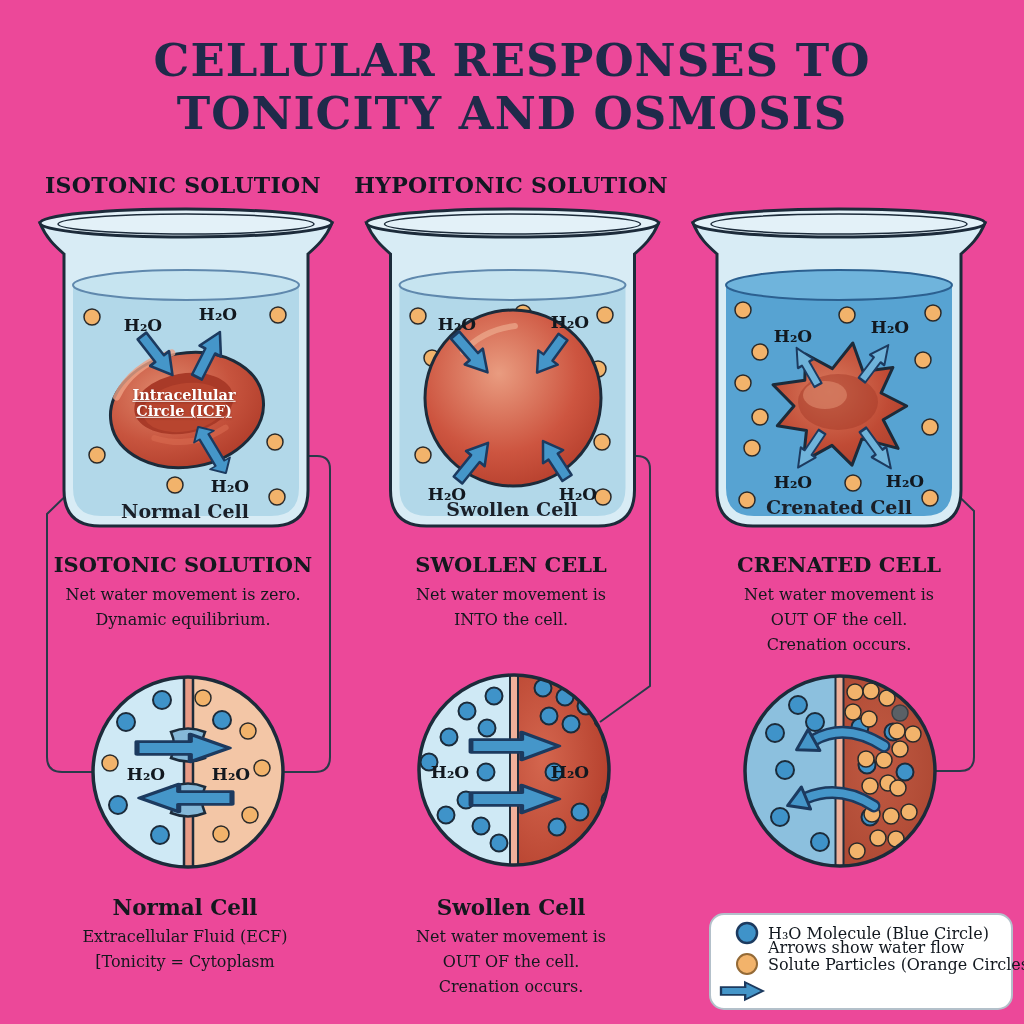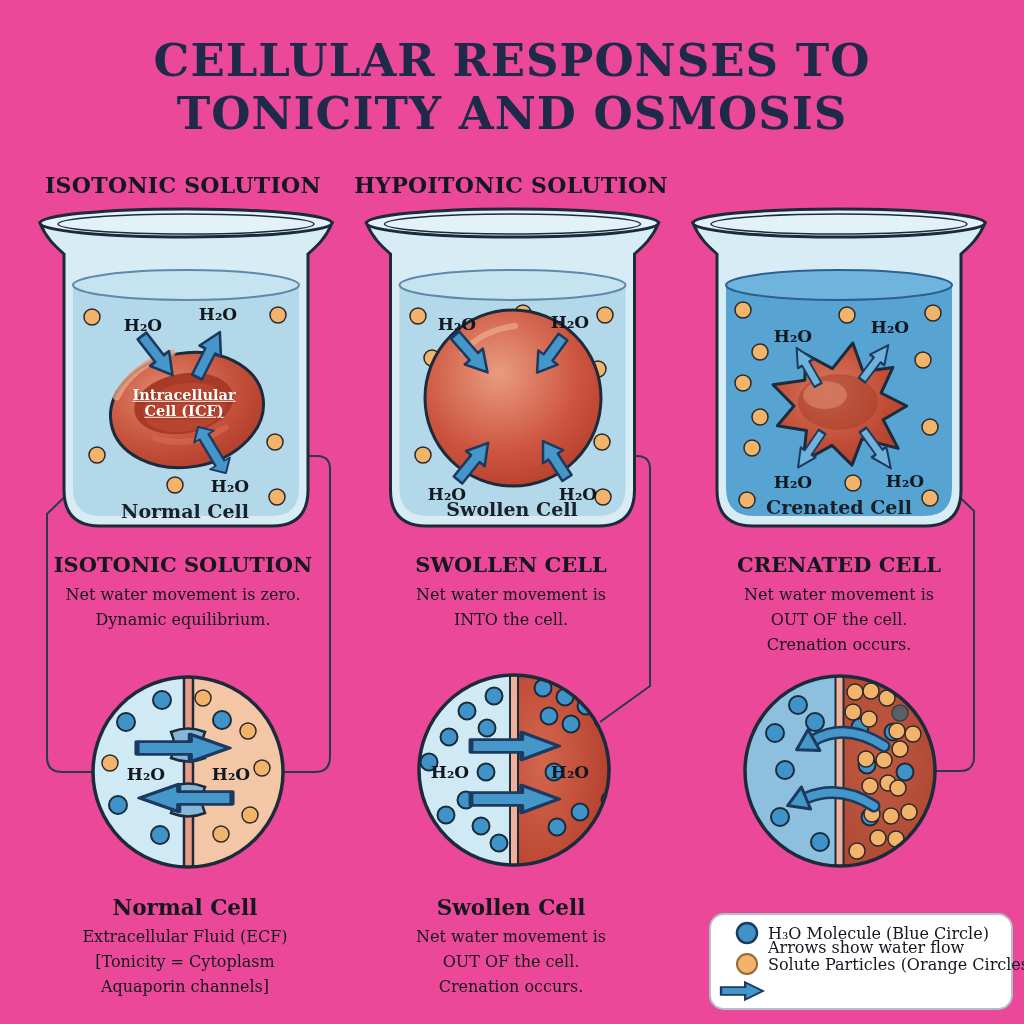--- a/index.html
+++ b/index.html
@@ -316,21 +316,21 @@
 </div>
 
 <div class="abs colhead" style="left:13px;top:172px">ISOTONIC SOLUTION</div>
 <div class="abs colhead" style="left:341px;top:172px">HYPOITONIC SOLUTION</div>
 
 <span class="abs ctr h2o" style="left:143px;top:325px">H₂O</span>
 <span class="abs ctr h2o" style="left:218px;top:314px">H₂O</span>
 <span class="abs ctr h2o" style="left:230px;top:486px">H₂O</span>
 <div class="abs ctr icf" style="left:184px;top:403px">
   <div>Intracellular</div>
-  <div>Cell (ICF)</div>
+  <div>Circle (ICF)</div>
 </div>
 <span class="abs ctr caption" style="left:185px;top:511px">Normal Cell</span>
 
 <span class="abs ctr h2o" style="left:457px;top:324px">H₂O</span>
 <span class="abs ctr h2o" style="left:570px;top:322px">H₂O</span>
 <span class="abs ctr h2o" style="left:447px;top:494px">H₂O</span>
 <span class="abs ctr h2o" style="left:578px;top:494px">H₂O</span>
 <span class="abs ctr caption" style="left:512px;top:509px">Swollen Cell</span>
 
 <span class="abs ctr h2o" style="left:793px;top:336px">H₂O</span>
@@ -358,21 +358,20 @@
 
 <span class="abs ctr h2o" style="left:146px;top:774px">H₂O</span>
 <span class="abs ctr h2o" style="left:231px;top:774px">H₂O</span>
 <span class="abs ctr h2o" style="left:450px;top:772px">H₂O</span>
 <span class="abs ctr h2o" style="left:570px;top:772px">H₂O</span>
 
 <div class="abs foot" style="left:15px;top:894px">
   <div class="hd">Normal Cell</div>
   <div class="ln"><span>Extracellular Fluid (ECF)</span><span class="b"></span><span></span></div>
   <div class="ln"><span>[Tonicity = Cytoplasm</span><span class="b"></span><span></span></div>
-  <div class="ln"><span>Aquaporin channels]</span><span class="b"></span><span></span></div>
 </div>
 <div class="abs foot" style="left:341px;top:894px">
   <div class="hd">Swollen Cell</div>
   <div class="ln"><span>Net water movement is</span><span class="b"></span><span></span></div>
   <div class="ln"><span></span><span class="b">OUT OF</span><span> the cell.</span></div>
   <div class="ln"><span>Crenation occurs.</span><span class="b"></span><span></span></div>
 </div>
 
 <span class="abs legend-label" style="left:768px;top:933px">H₃O Molecule (Blue Circle)</span>
 <span class="abs legend-label" style="left:768px;top:964px">Solute Particles (Orange Circles)</span>

